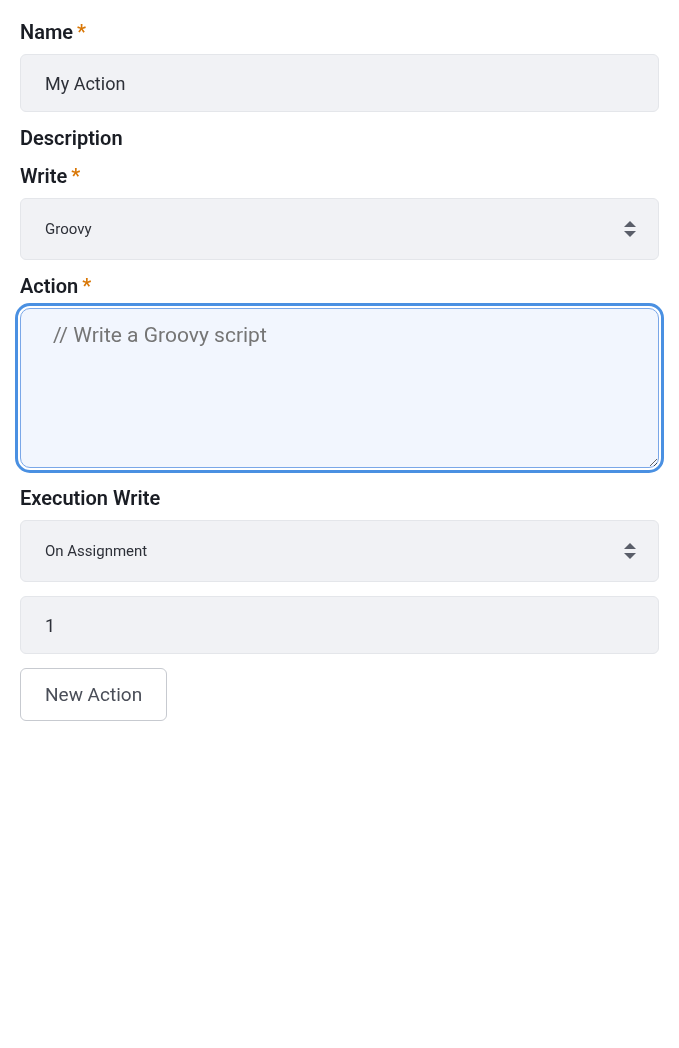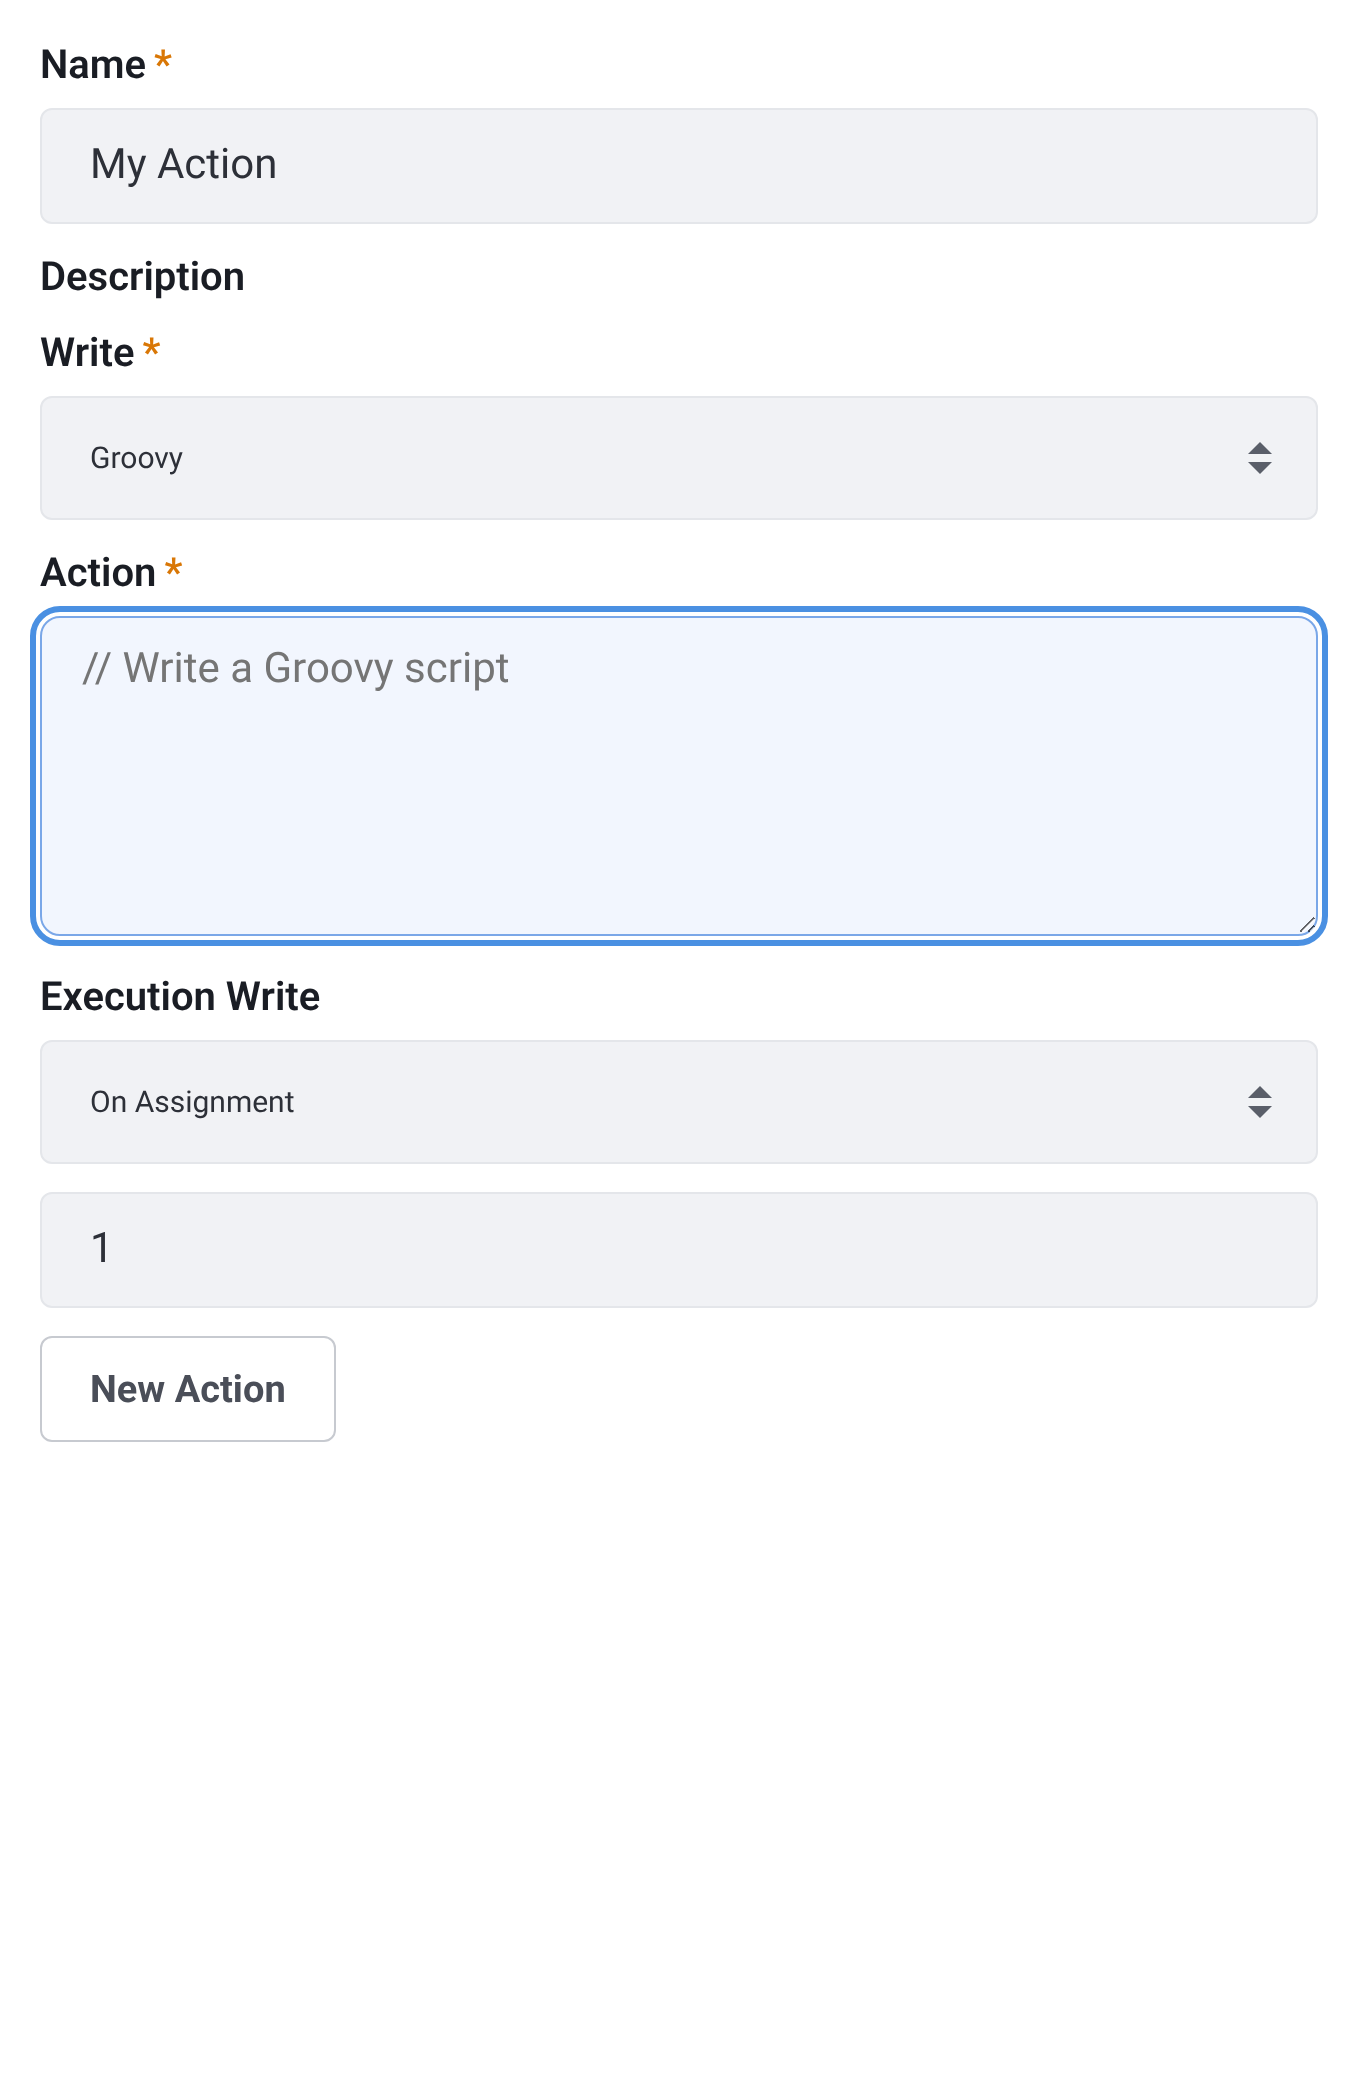--- a/index.html
+++ b/index.html
@@ -47,21 +47,21 @@
       font-weight: 700;
       margin-left: 2px;
     }
     .text-input {
       width: 100%;
       height: 58px;
       border: 1px solid #e4e6ea;
       background: #f1f2f5;
       border-radius: 6px;
       padding: 0 24px;
-      font-size: 21px;
+      font-size: 18px;
       color: #2d3038;
       outline: none;
       font-family: inherit;
     }
     .select-wrap {
       position: relative;
       width: 100%;
     }
     .select-input {
       width: 100%;
@@ -90,36 +90,36 @@
     }
     .chevrons svg {
       display: block;
     }
     .script-area {
       width: 100%;
       height: 160px;
       border: 1px solid #7aa7e8;
       background: #f2f6fe;
       border-radius: 10px;
-      padding: 14px 20px;
+      padding: 14px 32px;
       font-size: 21px;
       color: #2d3038;
       font-family: inherit;
       resize: both;
       outline: 3px solid #4a90e2;
       outline-offset: 2px;
     }
     .action-button {
       display: inline-block;
       padding: 14px 24px;
       border: 1px solid #c7cad0;
       border-radius: 6px;
       background: #ffffff;
       font-size: 19px;
-      font-weight: 700;
+      font-weight: 400;
       color: #4a4e58;
       cursor: pointer;
       font-family: inherit;
     }
   </style>
 </head>
 <body>
 
 
 

